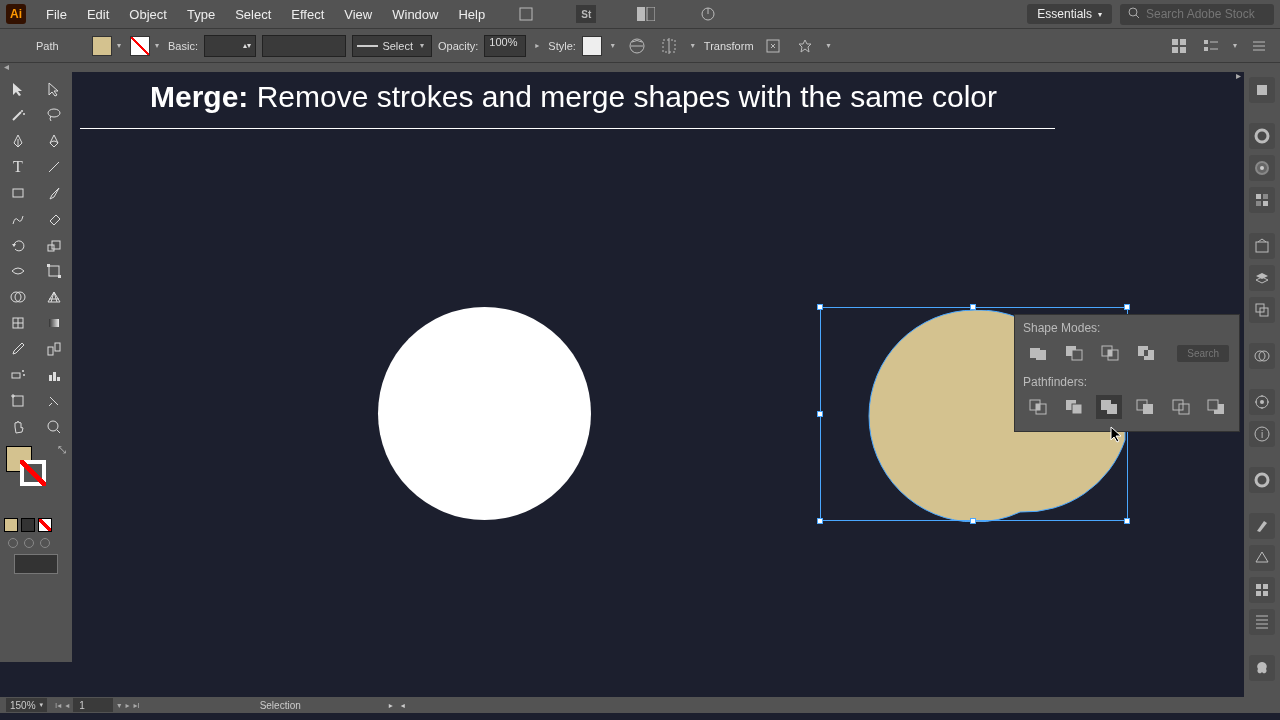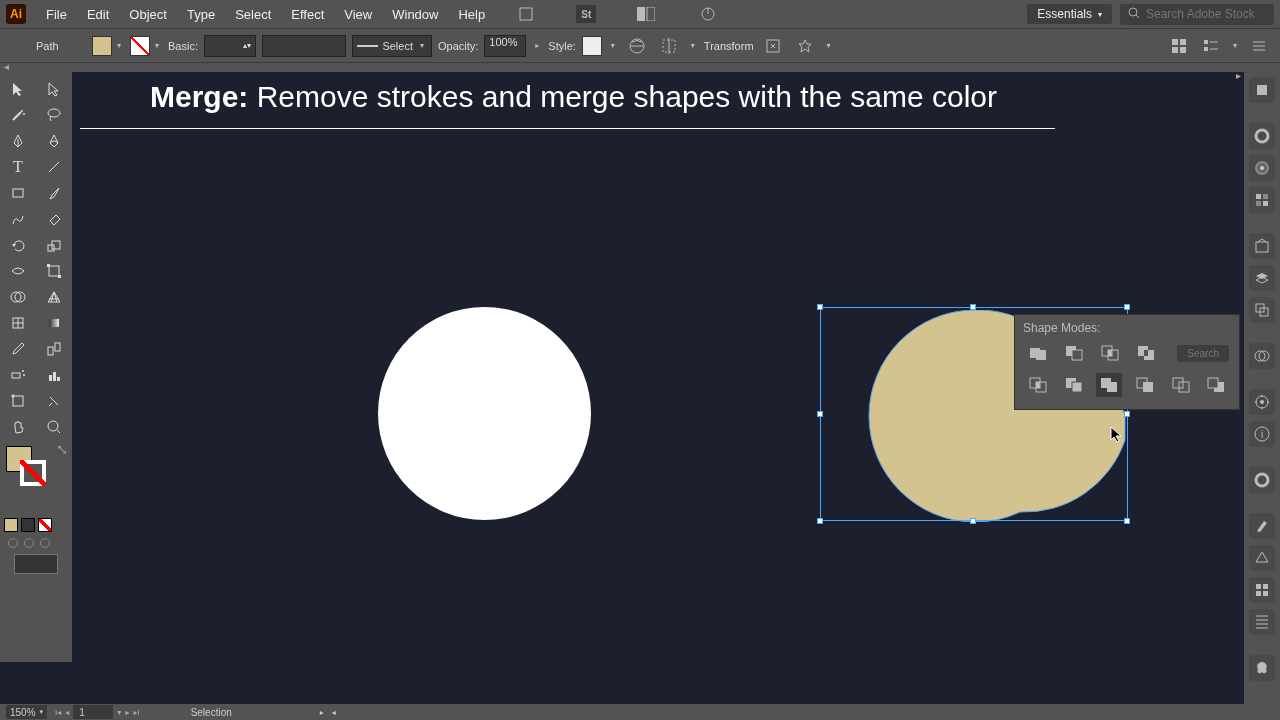--- a/index.html
+++ b/index.html
@@ -42,21 +42,21 @@
   .minirow .m3 { background: linear-gradient(45deg, #fff 40%, red 40%, red 60%, #fff 60%); border: 1px solid #000; }
   .dotrow { display: flex; gap: 6px; margin: 6px 0 0 8px; }
   .dotrow div { width: 10px; height: 10px; border-radius: 50%; border: 1px solid #888; }
   .screenbox { margin: 6px 14px; height: 20px; background: #333; border: 1px solid #777; }
   
   .right-dock { position: absolute; right: 0; top: 70px; bottom: 16px; width: 36px; background: #535353; display: flex; flex-direction: column; align-items: center; padding-top: 4px; }
   .rd-tab { width: 26px; height: 26px; margin: 3px 0; background: #4a4a4a; border-radius: 3px; display: flex; align-items: center; justify-content: center; color: #bbb; }
   .right-dock .gap { height: 14px; }
   .right-dock-top-edge { position: absolute; right: 36px; top: 70px; width: 8px; height: 12px; color: #aaa; font-size: 10px; }
   
-  .statusbar { position: absolute; left: 0; right: 0; bottom: 0; height: 16px; background: #535353; display: flex; align-items: center; font-size: 10px; color: #ccc; padding: 0 6px; gap: 8px; }
+  .statusbar { position: absolute; left: 0; right: 0; bottom: 7px; height: 16px; background: #535353; display: flex; align-items: center; font-size: 10px; color: #ccc; padding: 0 6px; gap: 8px; }
   .statusbar .zoom { background: #3a3a3a; padding: 0 4px; height: 14px; display: flex; align-items: center; }
   .statusbar .nav { display: flex; gap: 4px; align-items: center; }
   .statusbar .navbtn { font-size: 8px; color: #aaa; }
   .statusbar .artb { background: #3a3a3a; padding: 0 6px; height: 14px; display: flex; align-items: center; width: 40px; }
   
   .heading { position: absolute; left: 150px; top: 80px; color: #fff; font-size: 30px; font-weight: 300; }
   .heading b { font-weight: bold; }
   .heading-line { position: absolute; left: 80px; top: 128px; width: 975px; height: 1px; background: #fff; }
   
   .shape-moon { position: absolute; left: 225px; top: 307px; width: 180px; height: 213px; }
@@ -548,20 +548,21 @@
       </div>
     <div class="pf-btn">
         <svg width="20" height="18">
           <rect x="2" y="2" width="10" height="10" fill="#bbb"></rect>
           <rect x="8" y="6" width="10" height="10" fill="#bbb"></rect>
           <rect x="8" y="6" width="4" height="6" fill="#535353"></rect>
         </svg>
       </div>
     <div class="pf-expand">Search</div>
   </div>
+  <div class="pf-label">Pathfinders:</div>
   <div class="pf-row">
     <div class="pf-btn">
         <svg width="20" height="18">
           <rect x="2" y="2" width="10" height="10" fill="none" stroke="#bbb"></rect>
           <rect x="8" y="6" width="10" height="10" fill="none" stroke="#bbb"></rect>
           <rect x="8" y="6" width="4" height="6" fill="#bbb"></rect>
         </svg>
       </div>
     <div class="pf-btn">
         <svg width="20" height="18">
@@ -605,16 +606,16 @@
       <span style="font-size:7px;margin-left:4px;">▾</span>
     </div>
   <div class="nav">
     <span class="navbtn">I◂</span>
     <span class="navbtn">◂</span>
     <div class="artb">1</div>
     <span class="navbtn">▾</span>
     <span class="navbtn">▸</span>
     <span class="navbtn">▸I</span>
   </div>
-  <span style="margin-left:43px;">Selection</span>
+  <span style="margin-left:112px;">Selection</span>
   <span style="margin-left:80px;font-size:8px;">▸</span>
   <span style="font-size:8px;">◂</span>
 </div>
 
 </body></html>

